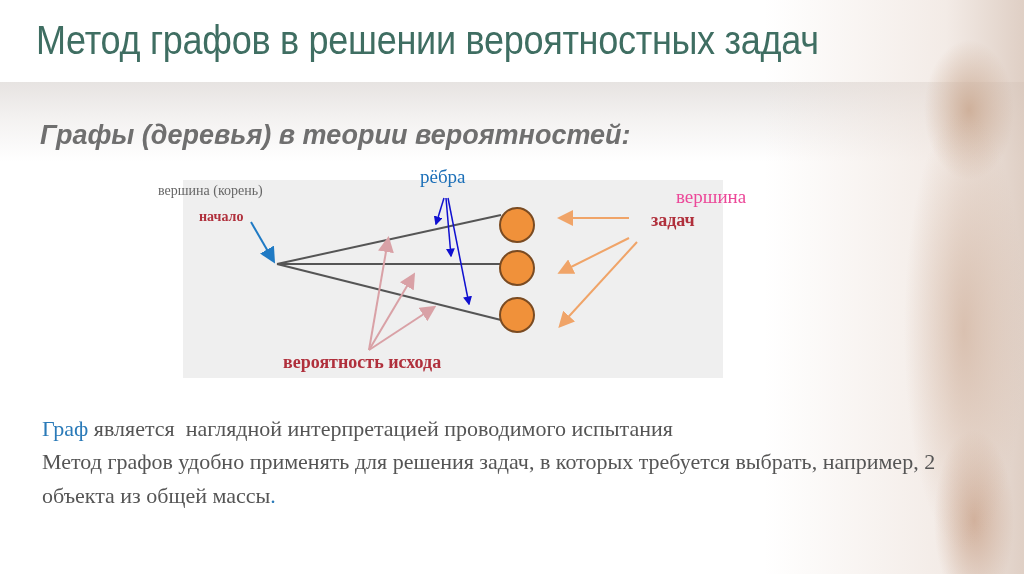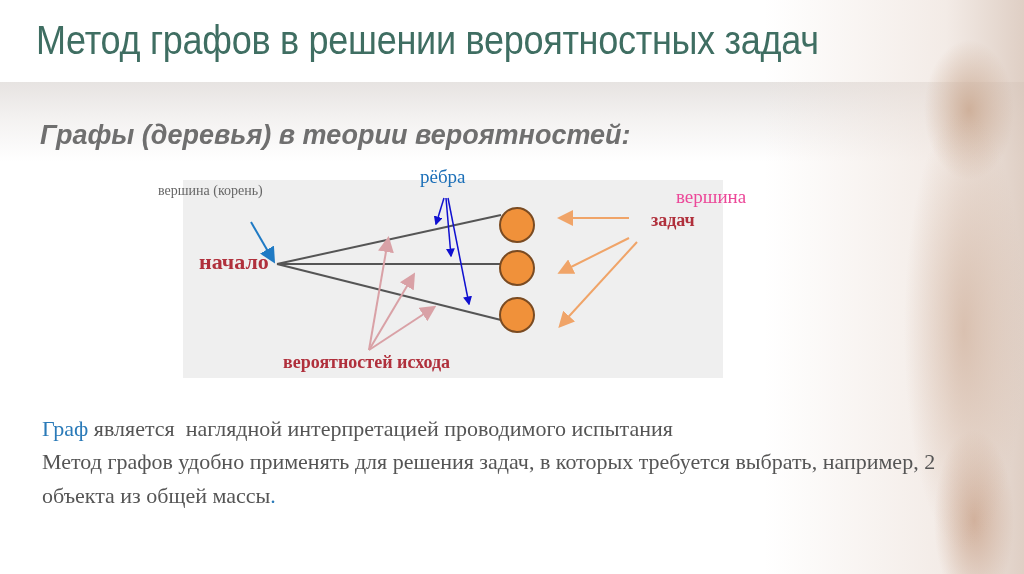--- a/index.html
+++ b/index.html
@@ -35,21 +35,21 @@
   }
   .diagram {
     position:absolute; left:183px; top:180px; width:540px; height:198px;
     background:#efefef;
   }
   .diagram svg { position:absolute; left:0; top:0; }
   .lbl { position:absolute; white-space:nowrap; }
   .lbl-root { left:158px; top:183px; font-size:14px; color:#666; }
   .lbl-edges { left:420px; top:166px; font-size:19px; color:#1b6fb8; }
   .lbl-vertex { left:642px; top:186px; font-size:19px; color:#ec4899;margin-left:34px; }
-  .lbl-start { left:199px; top:209px; font-size:22px; font-weight:bold; color:#b0303c;margin-top:40px; }
+  .lbl-start { left:199px; top:209px; font-size:14px; font-weight:bold; color:#b0303c; }
   .lbl-outcome { left:651px; top:210px; font-size:18px; font-weight:bold; color:#b0303c; }
   .lbl-prob { left:283px; top:352px; font-size:18px; font-weight:bold; color:#b0303c; }
   .p1 {
     position:absolute; left:42px; top:416px; font-size:22px; color:#555; white-space:nowrap;
   }
   .p1 .accent { color:#2a7ab8; }
   .p2 {
     position:absolute; left:42px; top:445px; width:950px;
     font-size:22px; line-height:34px; color:#555;
   }
@@ -113,17 +113,17 @@
       <line x1="186" y1="170" x2="250" y2="128" marker-end="url(#mPink)"></line>
     </g>
   </svg>
 </div>
 
 <div class="lbl lbl-root">вершина (корень)</div>
 <div class="lbl lbl-edges">рёбра</div>
 <div class="lbl lbl-vertex">вершина</div>
 <div class="lbl lbl-start">начало</div>
 <div class="lbl lbl-outcome">задач</div>
-<div class="lbl lbl-prob">вероятностей исхода</div>
+<div class="lbl lbl-prob">вероятность исхода</div>
 
 <div class="p1"><span class="accent">Граф</span><span style="white-space:pre"> является  наглядной интерпретацией проводимого испытания</span></div>
 
 <div class="p2"><span>Метод графов удобно применять для решения задач, в которых требуется выбрать, например, 2 объекта из общей массы</span><span class="dot">.</span></div>
 
 </body></html>

